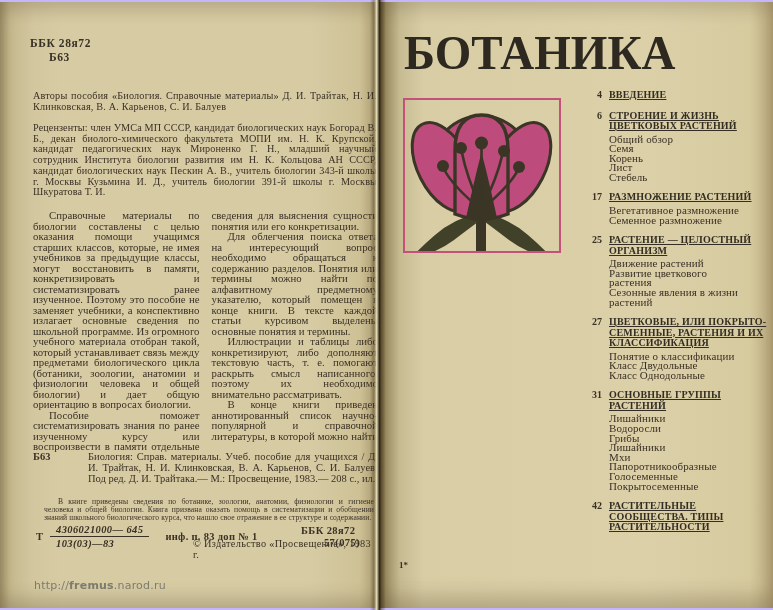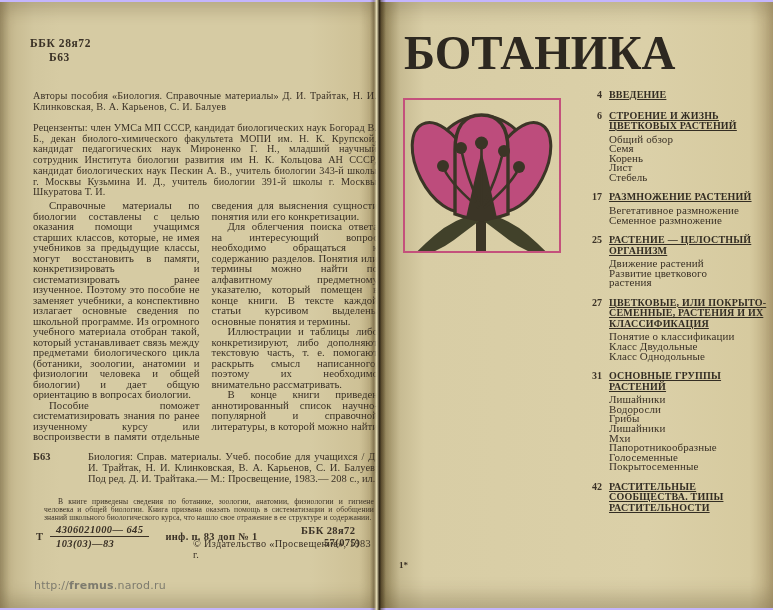--- a/index.html
+++ b/index.html
@@ -16,21 +16,21 @@
     background:linear-gradient(90deg,rgba(60,45,20,0) 0%,rgba(60,45,20,.35) 25%,#e9e0ba 42%,#2e2515 58%,rgba(60,45,20,.45) 72%,rgba(60,45,20,0) 100%);}
   .page *{position:static;}
 
   
   .bbk{position:absolute;left:30px;top:34px;font-size:11.5px;font-weight:700;letter-spacing:.6px;line-height:14px;}
   .bbk .bbk2{margin-left:19px;}
   .authors{position:absolute;left:33px;top:88px;width:344px;margin:0;font-size:10.2px;line-height:11px;
            text-align:justify;letter-spacing:.2px;}
   .reviewers{position:absolute;left:33px;top:121px;width:344px;margin:0;font-size:10.2px;line-height:10.7px;
            text-align:justify;letter-spacing:.1px;}
-  .twocol{position:absolute;left:33px;top:198px;width:345px;height:246px;
+  .twocol{position:absolute;left:33px;top:208px;width:345px;height:246px;
           column-count:2;column-gap:12px;column-fill:auto;overflow:hidden;
           font-size:10.8px;line-height:10.5px;text-align:justify;}
   .twocol p{margin:0;text-indent:16px;}
   .catalog{position:absolute;left:33px;top:449px;width:345px;}
   .cat-label{position:absolute;left:0;top:0;font-size:10.5px;font-weight:700;}
   .cat-text{margin:0 0 0 55px;width:290px;font-size:10.5px;line-height:11px;text-align:justify;}
   .annotation{position:absolute;left:44px;top:496px;width:330px;margin:0;font-size:7.6px;line-height:7.9px;
           text-align:justify;text-indent:14px;letter-spacing:.1px;}
   .imprint{position:absolute;left:36px;top:522px;width:338px;display:flex;align-items:center;font-size:10.5px;}
   .imp-t{font-weight:700;}
@@ -175,20 +175,21 @@
             </div>
           </div>
         </div>
         <div class="toc-entry">
           <div class="toc-num">25</div>
           <div class="toc-body">
             <div class="toc-title">РАСТЕНИЕ — ЦЕЛОСТНЫЙ ОРГАНИЗМ</div>
             <div class="toc-subs">
               <div class="toc-sub">Движение растений</div>
               <div class="toc-sub">Развитие цветкового растения</div>
+              <div class="toc-sub">Сезонные явления в жизни растений</div>
             </div>
           </div>
         </div>
         <div class="toc-entry">
           <div class="toc-num">27</div>
           <div class="toc-body">
             <div class="toc-title">ЦВЕТКОВЫЕ, ИЛИ ПОКРЫТО-СЕМЕННЫЕ, РАСТЕНИЯ И ИХ КЛАССИФИКАЦИЯ</div>
             <div class="toc-subs">
               <div class="toc-sub">Понятие о классификации</div>
               <div class="toc-sub">Класс Двудольные</div>

